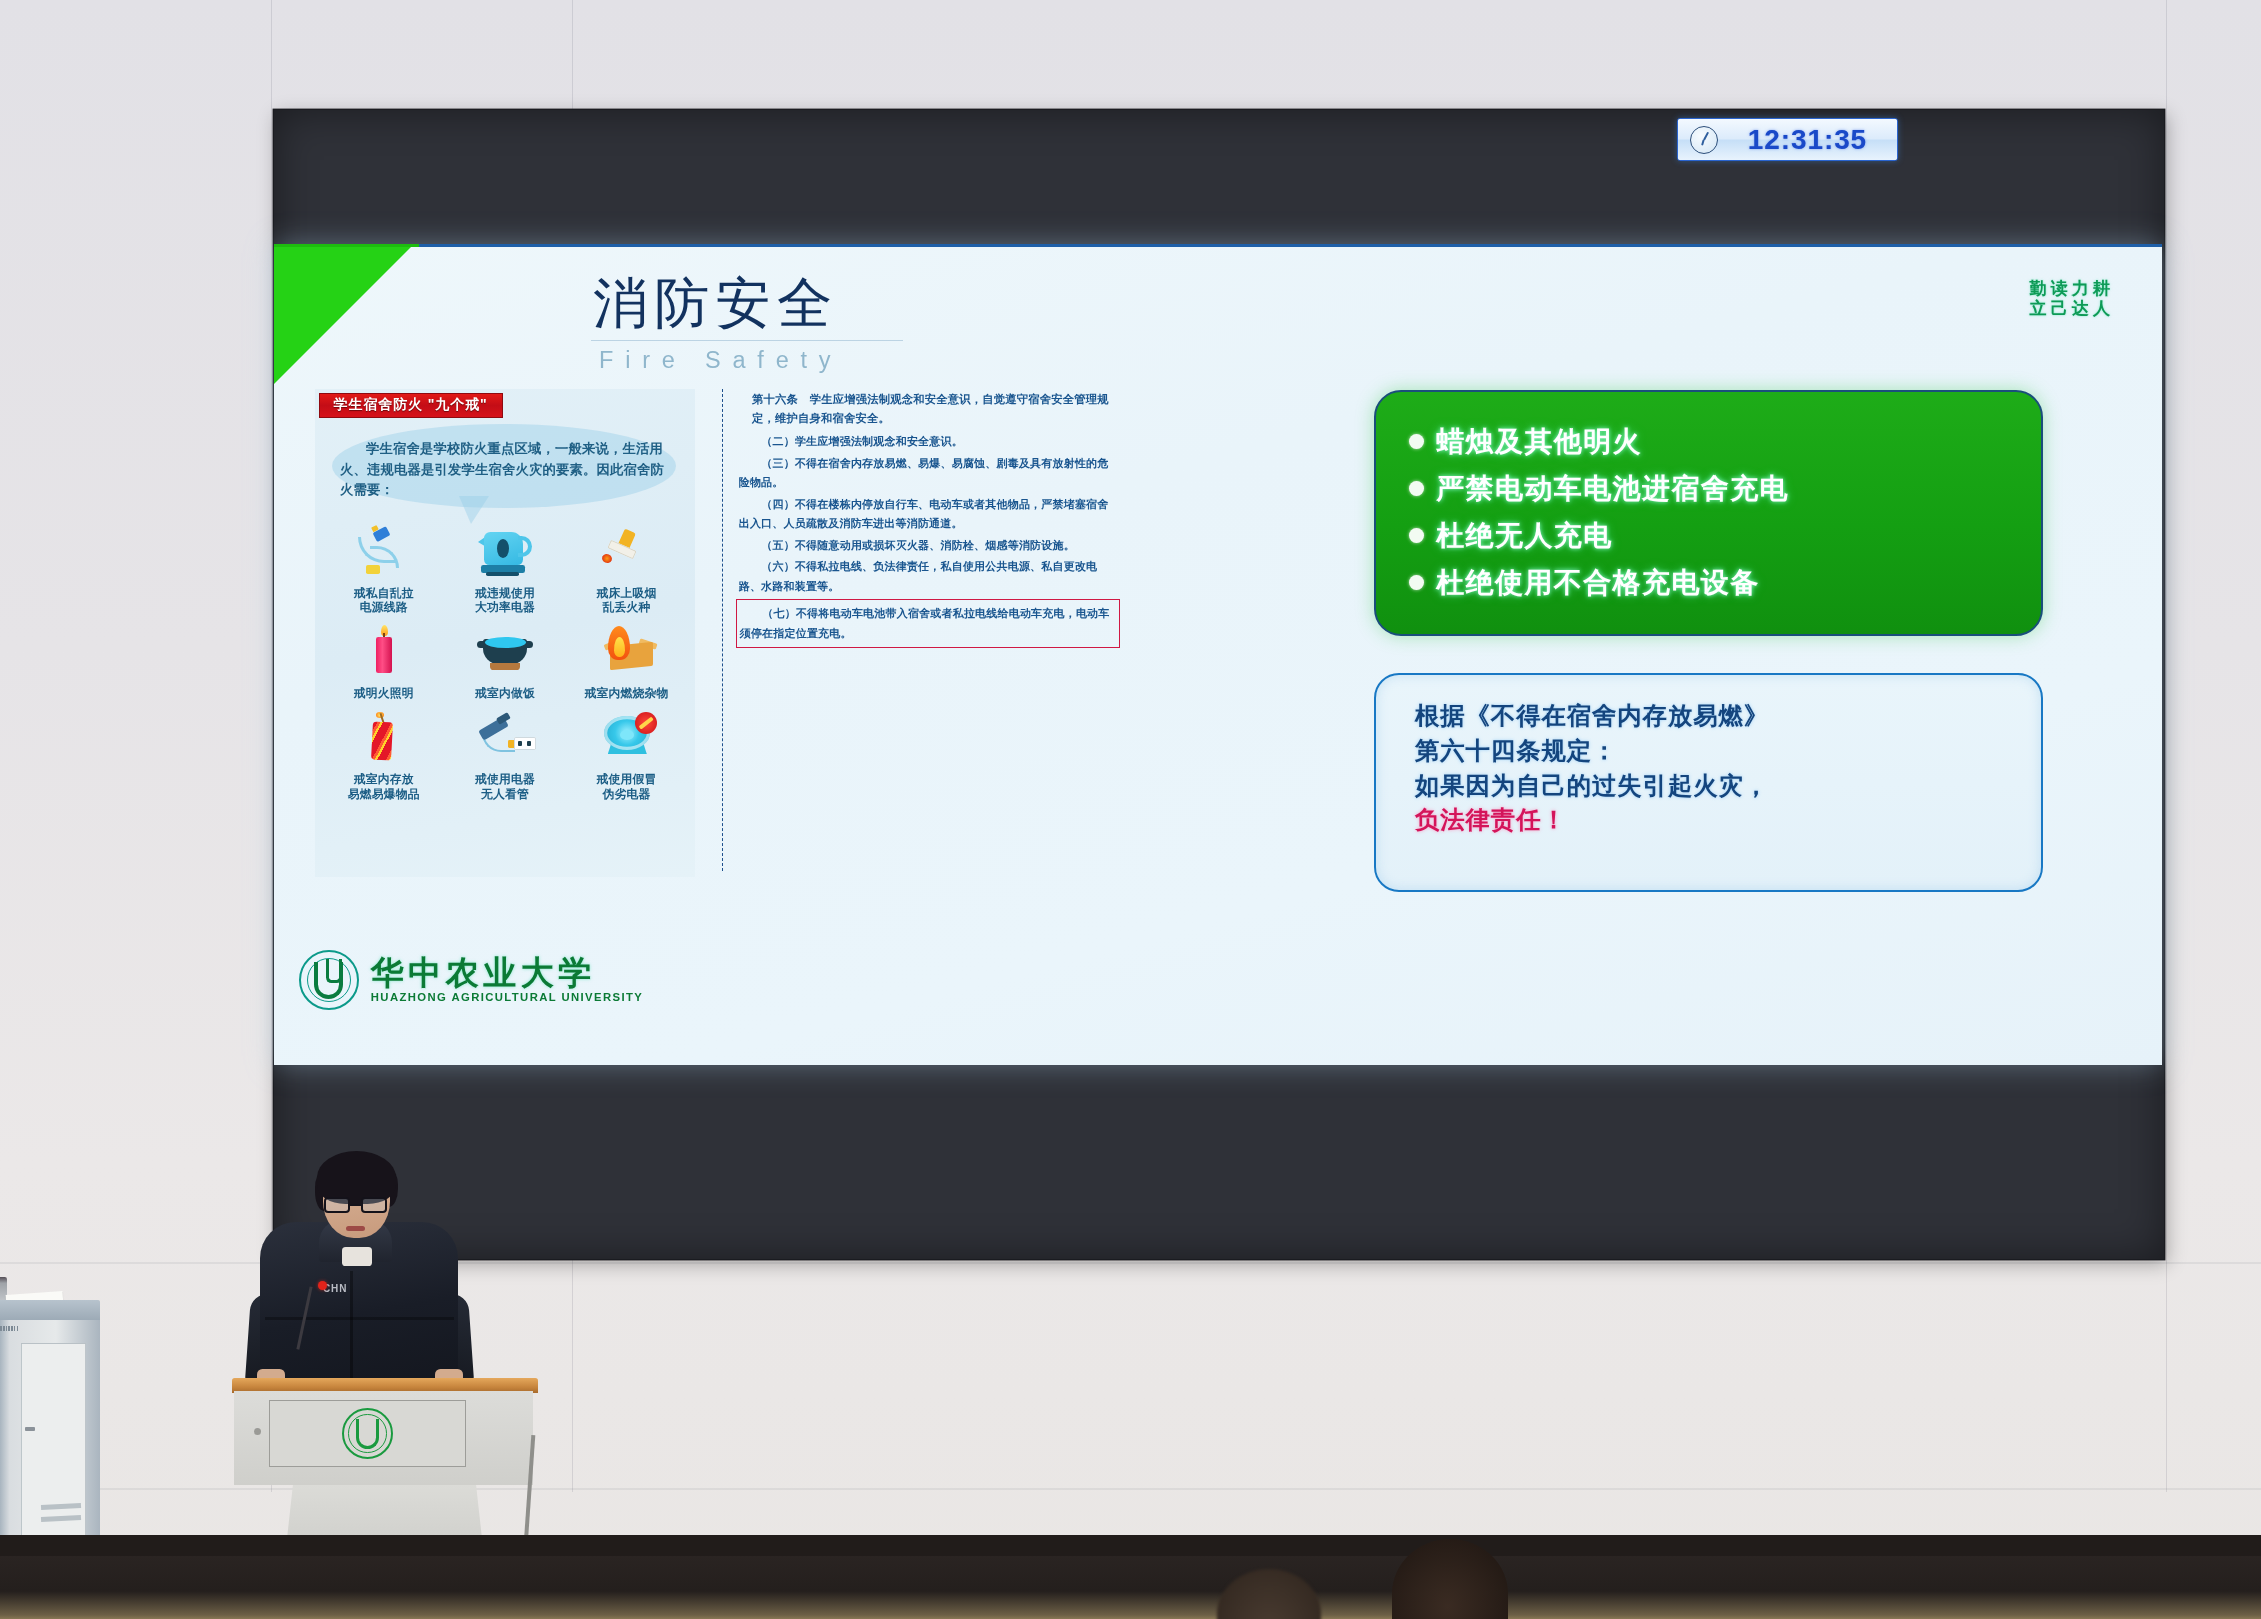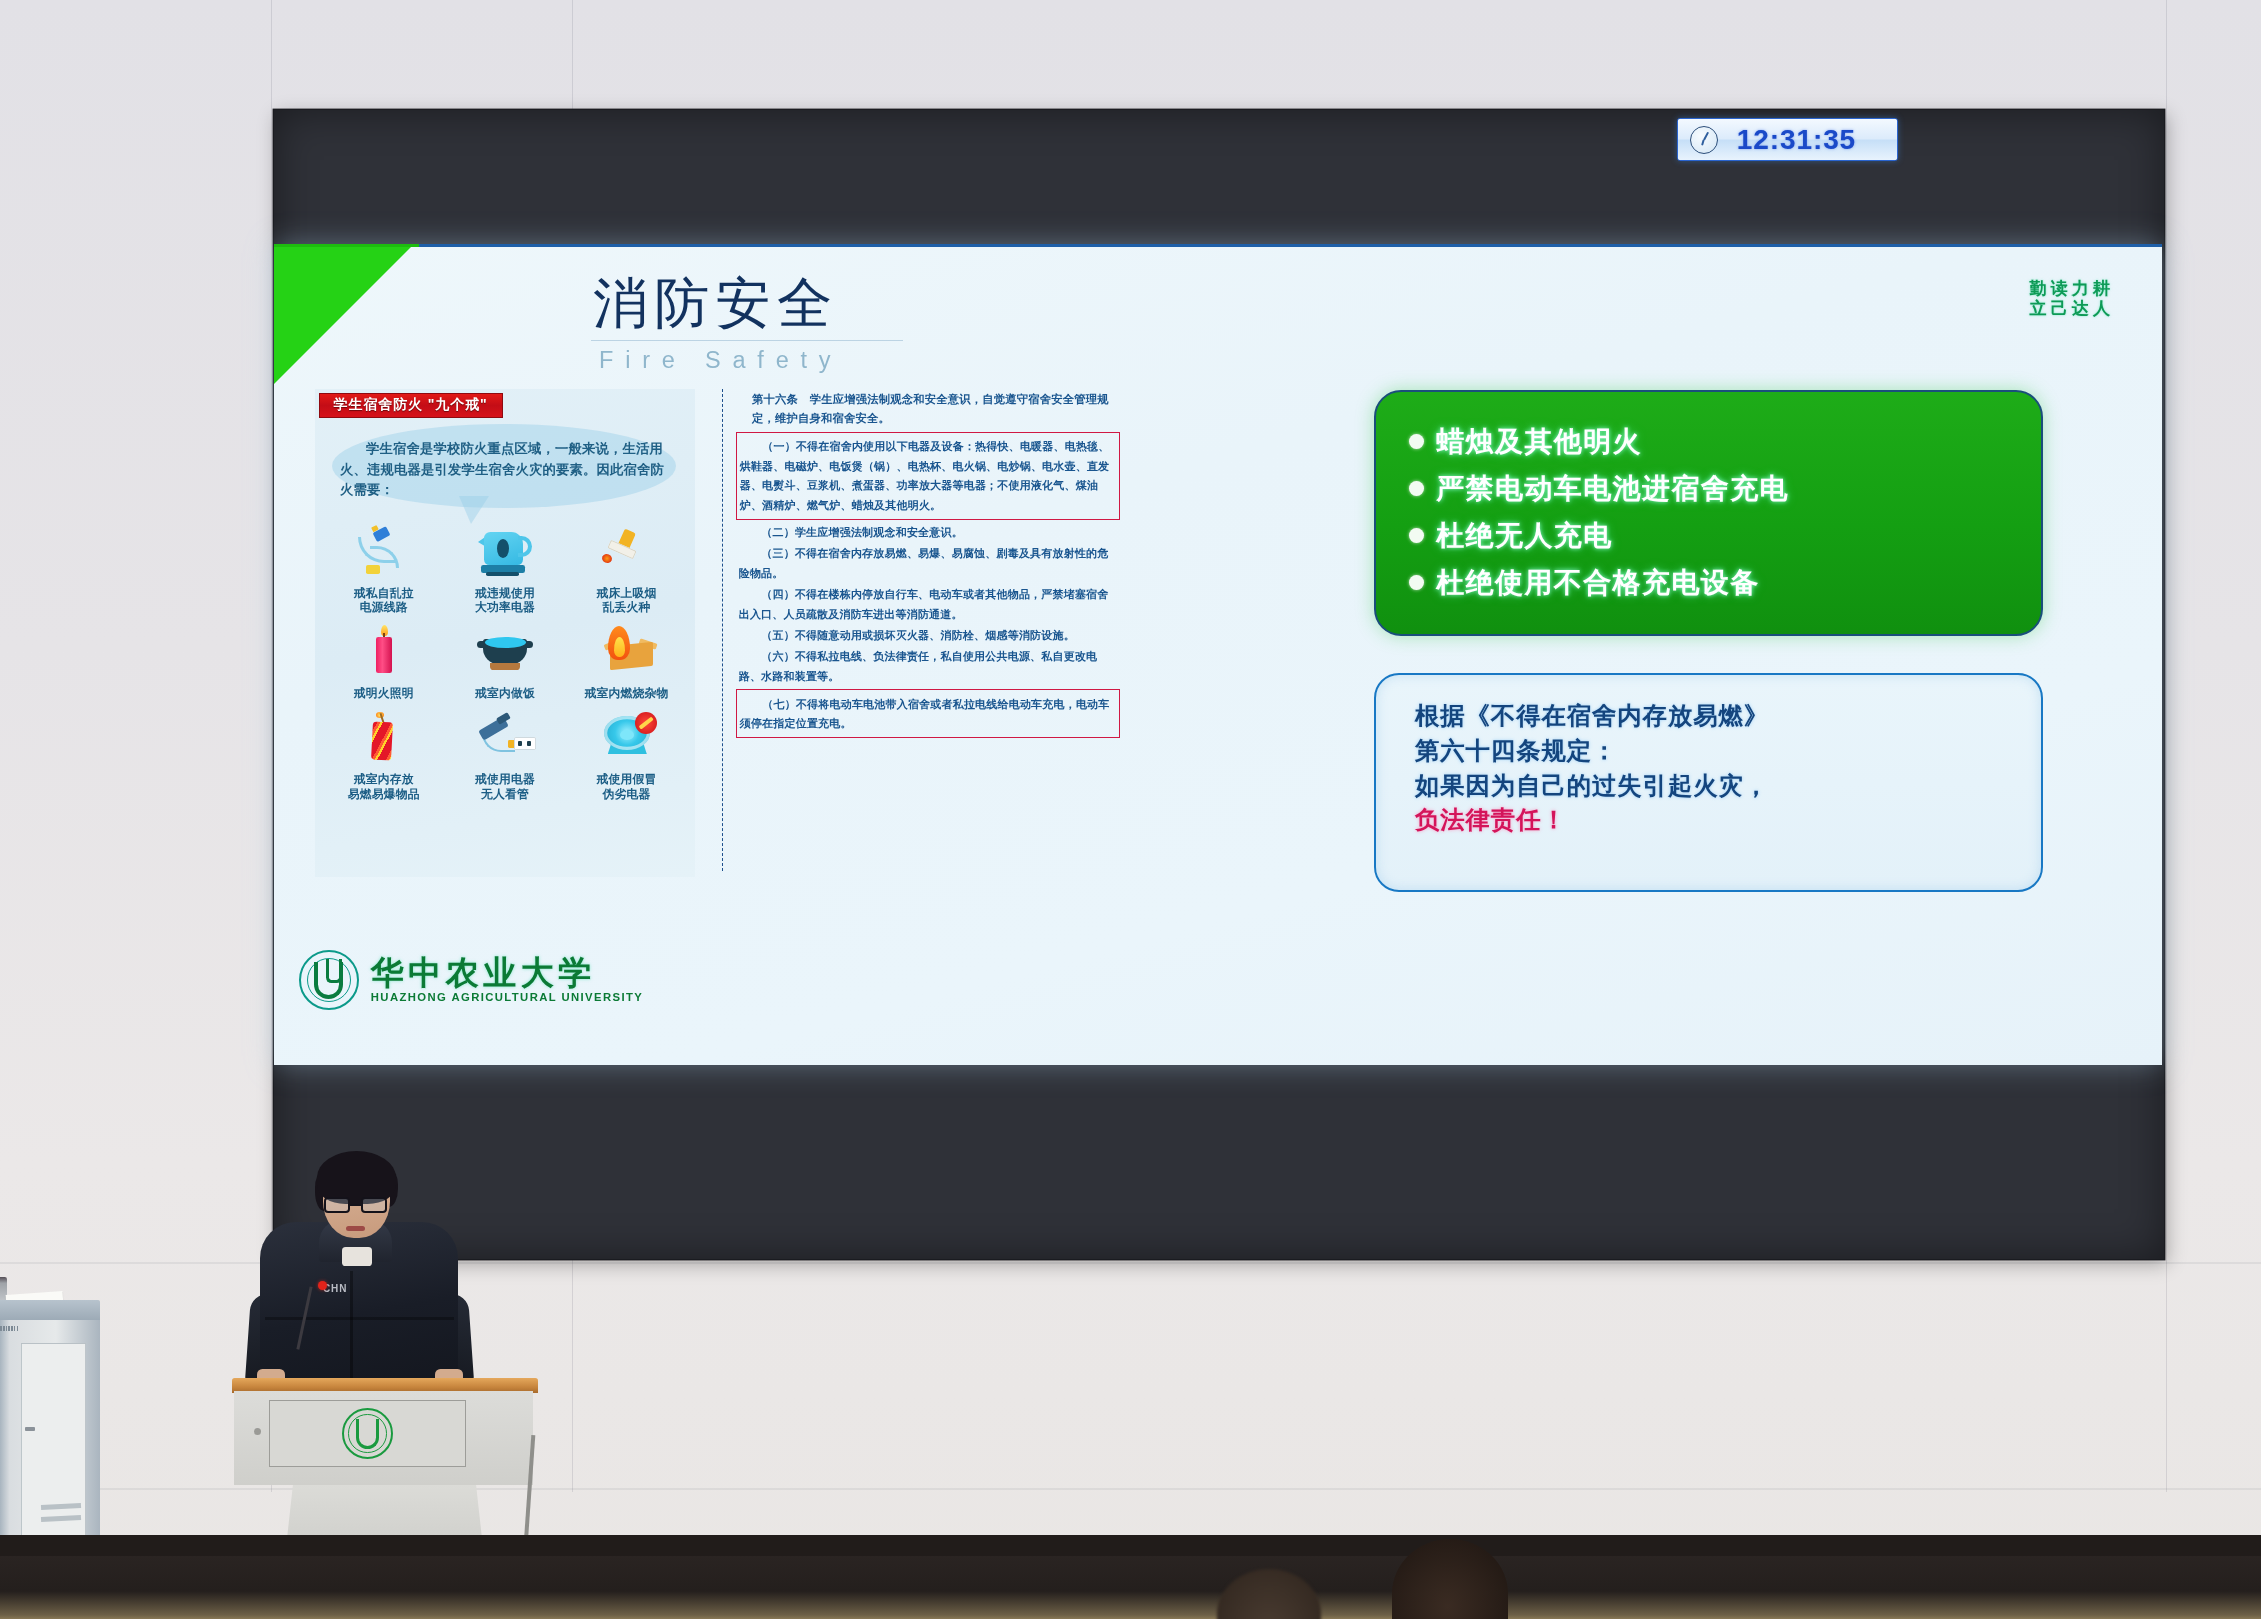--- a/index.html
+++ b/index.html
@@ -35,21 +35,21 @@
   }
   .led-inner-glow { position: absolute; inset: 0; box-shadow: inset 0 0 41px rgba(0,0,0,.45); pointer-events: none; }
 
   
   .clock-widget {
     position: absolute; left: 1677px; top: 118px;
     width: 221px; height: 43px;
     border: 1.4px solid #2a64d0;
     border-radius: 2.7px;
     background: linear-gradient(180deg,#f3f9ff 0%,#dcebfb 48%,#c6dff7 52%,#e8f3fd 100%);
-    display: flex; align-items: center; gap: 19px; padding: 0 11.8px;
+    display: flex; align-items: center; gap: 30px; padding: 0 11.8px;
     box-shadow: 0 0 6.3px rgba(60,130,220,.45);
   }
   .clock-face {
     width: 28px; height: 28px; border-radius: 50%;
     border: 1.8px solid #2d4f7a;
     background: radial-gradient(circle at 38% 34%, #f6fbff 0%, #d3e6f5 100%);
     position: relative; flex: none;
   }
   .clock-face::before, .clock-face::after {
     content: ""; position: absolute; background: #2f5f9e; border-radius: 0.9px;
@@ -505,21 +505,20 @@
 
       </div>
     </div>
 
     <div class="divider-dash"></div>
 
     <div class="doc-col">
       <div class="doc-head">
         <span class="term">第十六条</span><span>学生应增强法制观念和安全意识，自觉遵守宿舍安全管理规定，维护自身和宿舍安全。</span>
       </div>
-      <div class="doc-p boxed">（一）不得在宿舍内使用以下电器及设备：热得快、电暖器、电热毯、烘鞋器、电磁炉、电饭煲（锅）、电热杯、电火锅、电炒锅、电水壶、直发器、电熨斗、豆浆机、煮蛋器、功率放大器等电器；不使用液化气、煤油炉、酒精炉、燃气炉、蜡烛及其他明火。</div>
       <div class="doc-p">（二）学生应增强法制观念和安全意识。</div>
       <div class="doc-p">（三）不得在宿舍内存放易燃、易爆、易腐蚀、剧毒及具有放射性的危险物品。</div>
       <div class="doc-p">（四）不得在楼栋内停放自行车、电动车或者其他物品，严禁堵塞宿舍出入口、人员疏散及消防车进出等消防通道。</div>
       <div class="doc-p">（五）不得随意动用或损坏灭火器、消防栓、烟感等消防设施。</div>
       <div class="doc-p">（六）不得私拉电线、负法律责任，私自使用公共电源、私自更改电路、水路和装置等。</div>
       <div class="doc-p boxed">（七）不得将电动车电池带入宿舍或者私拉电线给电动车充电，电动车须停在指定位置充电。</div>
     </div>
 
     <div class="green-box">
       <div class="gb-item">

